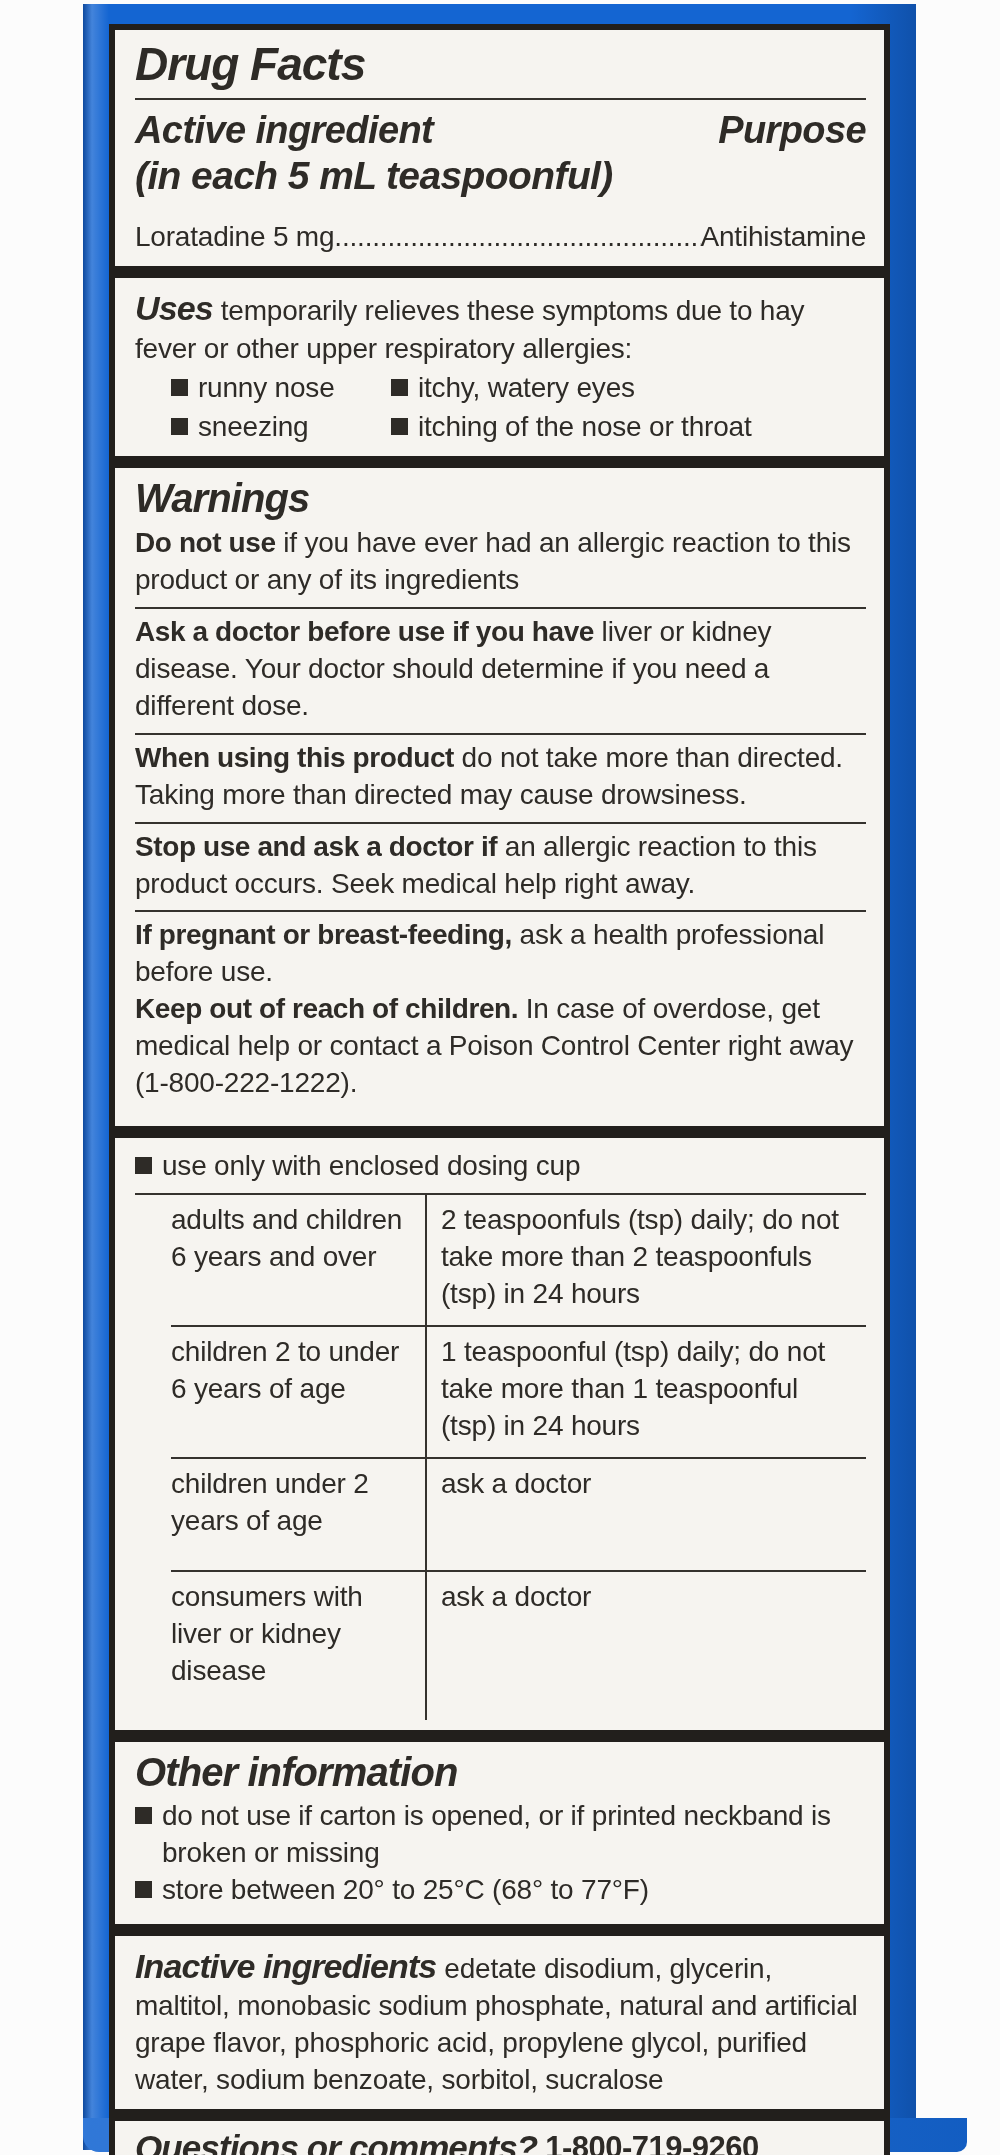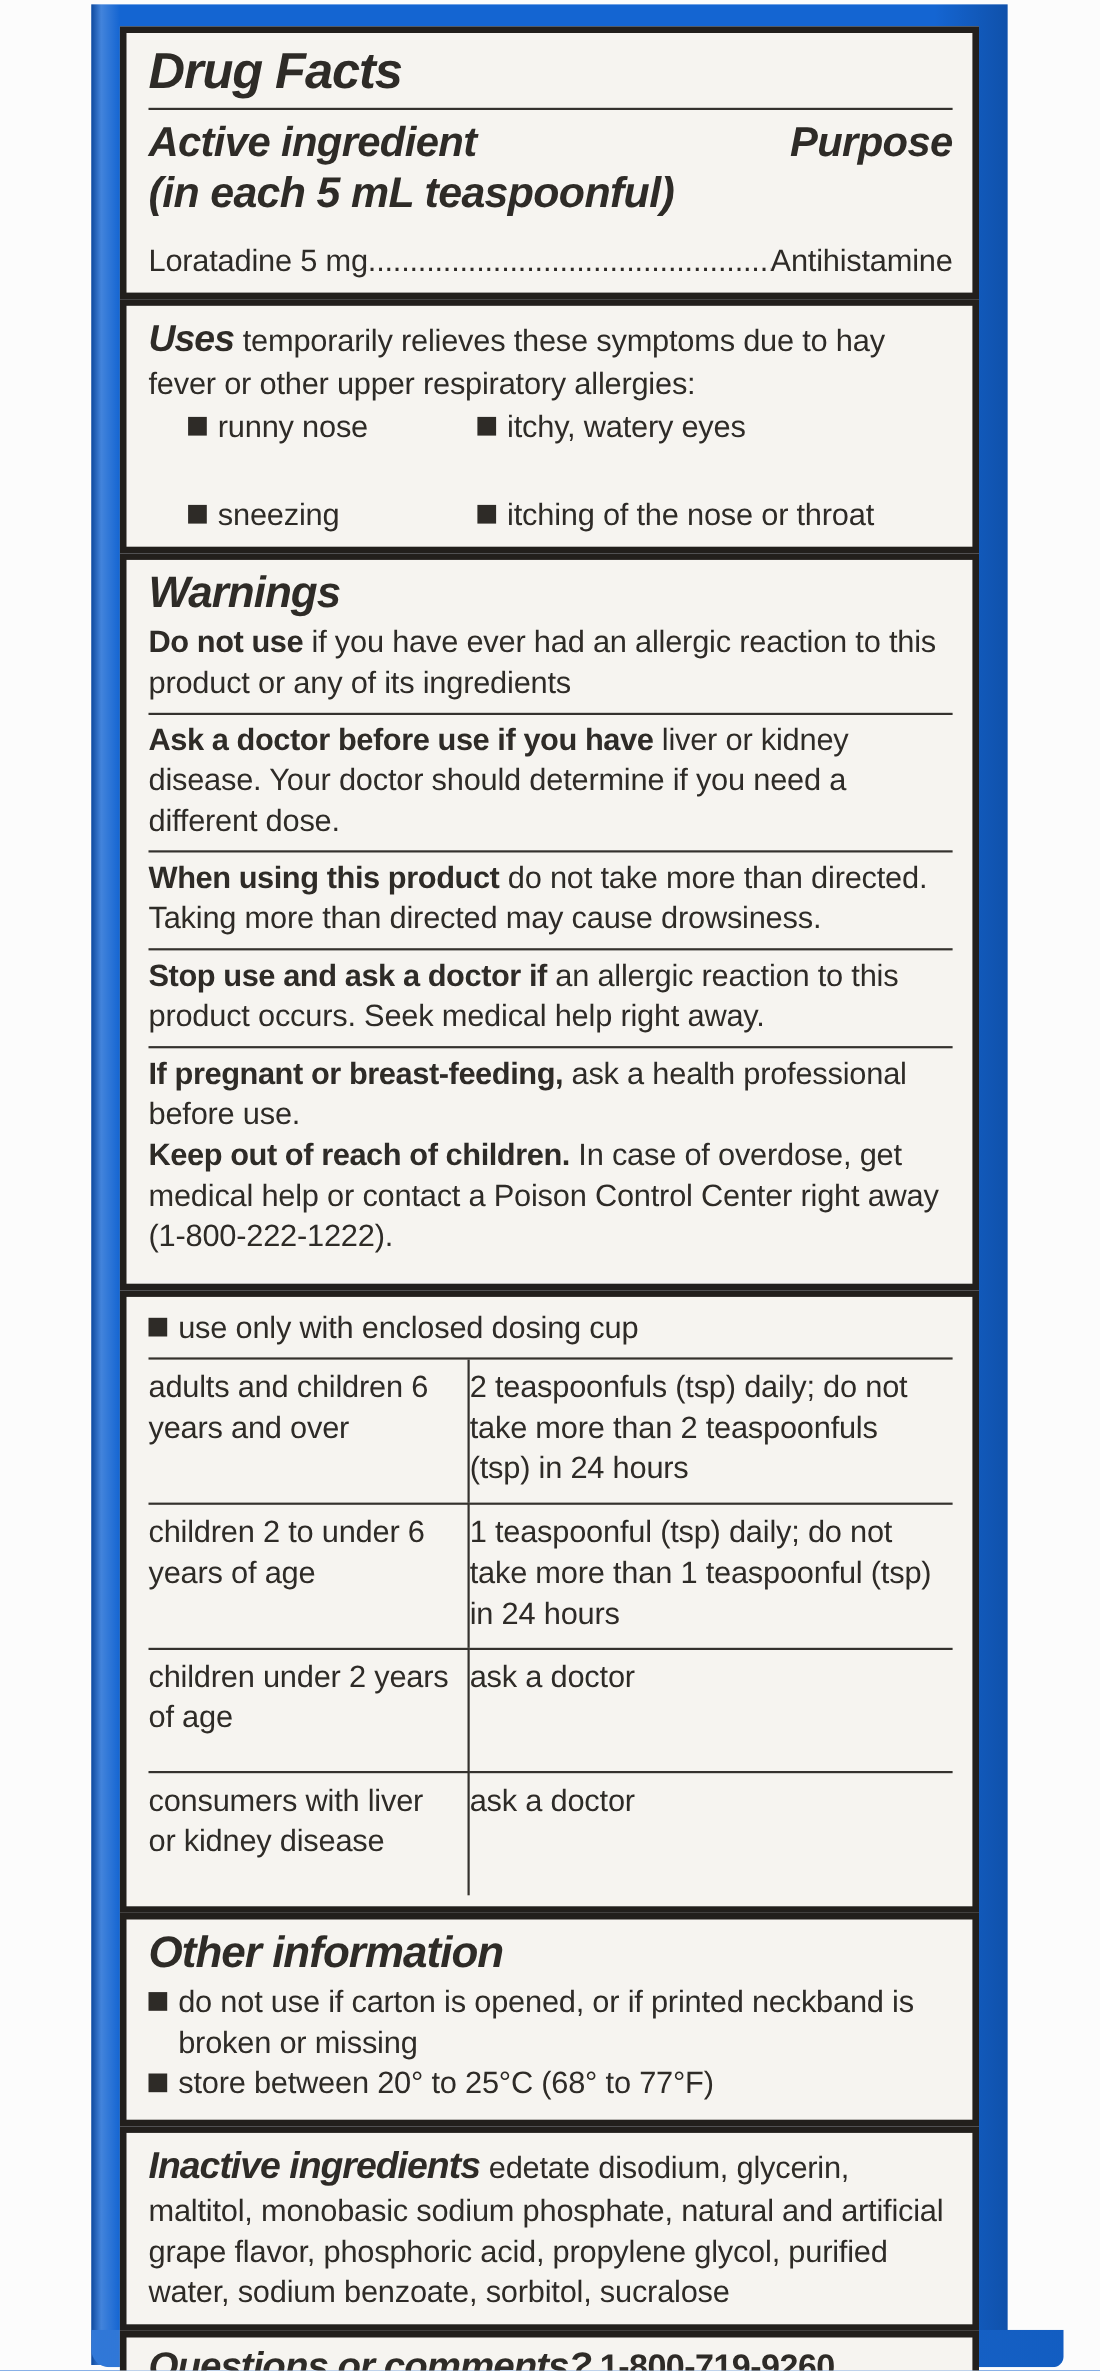--- a/index.html
+++ b/index.html
@@ -64,31 +64,31 @@
     letter-spacing: -0.9px; padding-right: 8px;
   }
   .sq {
     display: inline-block; width: 17px; height: 17px;
     background: var(--ink); flex: 0 0 17px;
   }
   .bullet-line { display: flex; align-items: flex-start; }
   .bullet-line .sq { margin-top: 9px; margin-right: 10px; }
   .uses-grid {
     display: grid; grid-template-columns: 220px 1fr;
-    margin-left: 36px; margin-top: 2px; row-gap: 2px; gap: 43px;
+    margin-left: 36px; margin-top: 2px; row-gap: 2px;
   }
   .wsec { padding: 5px 0 8px 0; }
   .wsec p { margin: 0; }
   .wsec p + p { margin-top: 0; }
   b.lead { letter-spacing: -0.4px; }
   .dir-bullet { margin: 2px 0 8px 0; }
   .dir-table { border-top: 2px solid var(--hairline); display: grid; grid-template-columns: 292px 1fr; }
   .dt-cell { padding: 7px 8px 12px 0; }
-  .dt-right { }
-  .dt-left { border-right: 2px solid var(--hairline); padding-right: 12px; }
+  .dt-right { padding-left: 14px; }
+  .dt-left { border-right: 2px solid var(--hairline); padding-right: 12px; margin-left: 36px; }
   .row-sep { border-top: 2px solid var(--hairline); }
   .dt-last { padding-bottom: 30px; }
   .oi-bullets { margin-top: 2px; }
   .inactive-p { margin: 0; }
   .q-panel { display: flex; align-items: center; padding-top: 6px; padding-bottom: 8px; }
   .q-heading {
     font-size: 35px; font-weight: bold; font-style: italic;
     letter-spacing: -0.9px; line-height: 1.1;
   }
   .q-phone { font-size: 31px; font-weight: bold; letter-spacing: -0.5px; margin-left: 8px; }

